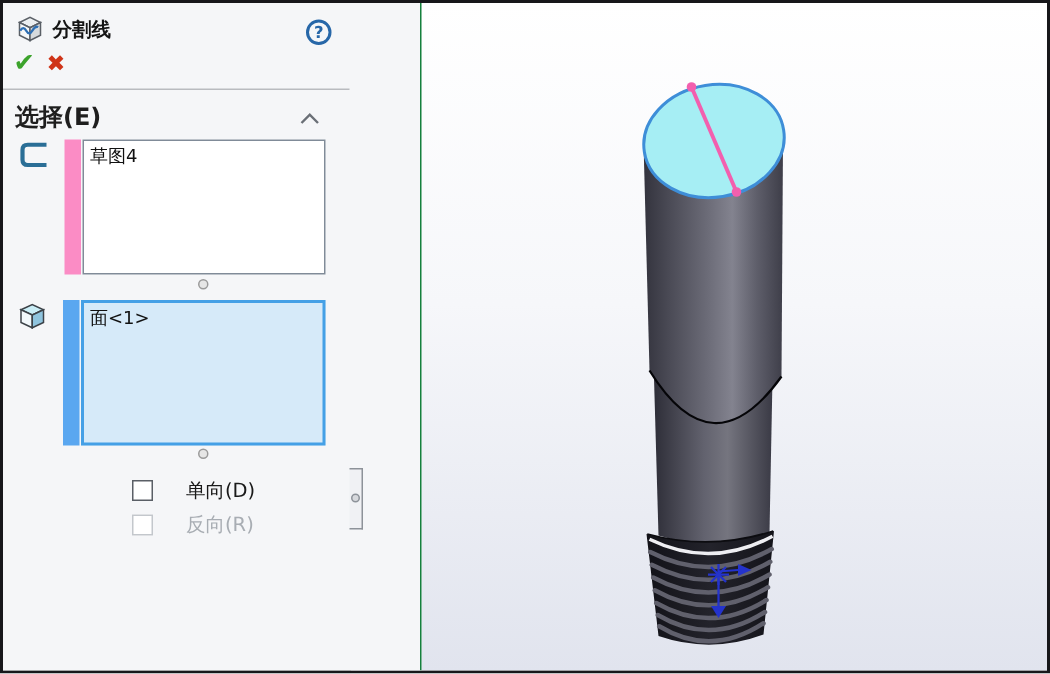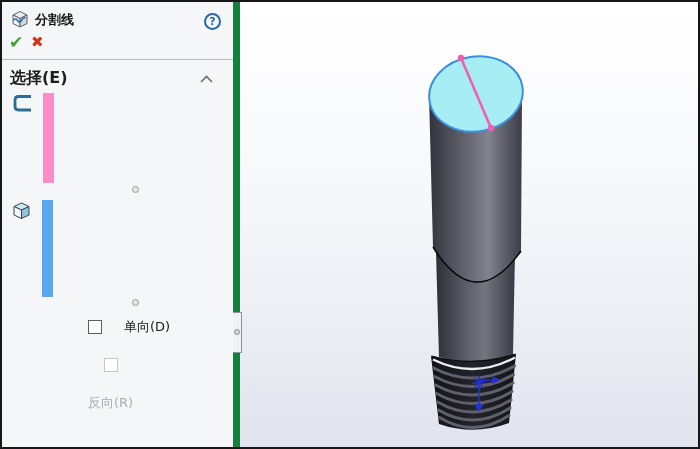--- a/index.html
+++ b/index.html
@@ -4,21 +4,21 @@
 <style>
   html,body{margin:0;padding:0;background:#ffffff;}
   .root{
     position:relative;width:700px;height:449px;box-sizing:border-box;
     border:2px solid #17171a;overflow:hidden;
     font-family:"DejaVu Sans","Liberation Sans",sans-serif;
     -webkit-font-smoothing:antialiased;
   }
   
   .panel{position:absolute;left:0;top:0;width:231px;height:445px;
-         background:#f5f6f8;border-right:7px solid #15803d;box-sizing:content-box;z-index:2;}
+         background:#f5f6f8;border-right:1px solid #15803d;box-sizing:content-box;z-index:2;padding-left:47px;}
   .pm-icon{position:absolute;left:8px;top:7px;width:20px;height:20px;}
   .pm-title{position:absolute;left:33px;top:9px;font-size:13px;font-weight:bold;color:#141414;}
   .help-icon{position:absolute;left:202px;top:11px;width:17px;height:17px;border:2px solid #2767a8;
              border-radius:50%;color:#2767a8;font-weight:bold;font-size:11px;line-height:13px;
              text-align:center;box-sizing:border-box;cursor:pointer;}
   .ok-btn{position:absolute;left:7px;top:30px;font-size:17px;font-weight:bold;color:#3ca32c;cursor:pointer;}
   .cancel-btn{position:absolute;left:29px;top:31px;font-size:15px;font-weight:bold;color:#cf3418;cursor:pointer;}
   .divider{position:absolute;left:0;top:57px;width:231px;height:1px;background:#b9bbbf;}
   .section-label{position:absolute;left:8px;top:66px;font-size:16px;font-weight:bold;color:#1e1e1e;}
   .chevron{position:absolute;left:198px;top:73px;cursor:pointer;}
@@ -33,21 +33,21 @@
   .grip{position:absolute;width:7px;height:7px;border-radius:50%;background:#e6e6e6;
         border:1px solid #9a9a9a;box-sizing:border-box;cursor:ns-resize;}
   .grip1{left:130px;top:184px;}
   .grip2{left:130px;top:297px;}
   .opt-row{position:absolute;left:86px;height:16px;display:flex;align-items:center;gap:22px;
            font-size:13px;color:#1a1a1a;cursor:pointer;}
   .opt-row.disabled{color:#a8adb3;cursor:default;}
   .cb{width:14px;height:14px;background:#ffffff;border:1px solid #5a5f66;box-sizing:border-box;flex:0 0 auto;}
   .opt-row.disabled .cb{border-color:#c3c7cc;}
   .opt1{top:317px;}
-  .opt2{top:356px;flex-direction:column;}
+  .opt2{top:340px;}
   
   .splitter-tab{position:absolute;left:231px;top:310px;width:9px;height:41px;background:#f0f1f4;
                 border:1px solid #8d9299;border-left:none;box-sizing:border-box;z-index:3;cursor:ew-resize;}
   .splitter-dot{position:absolute;left:1px;top:16px;width:6px;height:6px;border-radius:50%;
                 background:#d6d8dc;border:1px solid #8d9299;box-sizing:border-box;}
   
   .viewport{position:absolute;left:232px;top:0;right:0;bottom:0;
             background:linear-gradient(180deg,#ffffff 0%,#f6f7fa 45%,#e1e4ee 100%);}
   .model-svg{position:absolute;left:0;top:0;width:100%;height:100%;}
 </style>
@@ -74,28 +74,34 @@
 
     <span class="section-label">选择(E)</span>
     <svg class="chevron" width="13" height="9" viewBox="0 0 13 9">
       <polyline points="1,7 6.5,1.5 12,7" fill="none" stroke="#6a6f76" stroke-width="1.6"></polyline>
     </svg>
 
     <svg class="mini-icon" style="left:9px;top:90px;" width="22" height="22" viewBox="0 0 22 22">
       <path d="M20,4.5 H7.5 Q4,4.5 4,8 V14.5 Q4,18 7.5,18 H20" fill="none" stroke="#2a6e96" stroke-width="2.8"></path>
     </svg>
     <div class="bar bar-pink"></div>
+    <div class="listbox listbox-sketch">
+      <div>草图4</div>
+    </div>
     <div class="grip grip1"></div>
 
     <svg class="mini-icon" style="left:8px;top:197px;" width="23" height="23" viewBox="0 0 23 23">
       <polygon points="4,7.5 11.5,4 19,7.5 11.5,11" fill="#c9edf6" stroke="#3c4248" stroke-width="1"></polygon>
       <polygon points="4,7.5 11.5,11 11.5,19.5 4,16" fill="#f2f8fb" stroke="#3c4248" stroke-width="1"></polygon>
       <polygon points="11.5,11 19,7.5 19,16 11.5,19.5" fill="#8fc4de" stroke="#3c4248" stroke-width="1"></polygon>
     </svg>
     <div class="bar bar-blue"></div>
+    <div class="listbox listbox-face">
+      <div>面&lt;1&gt;</div>
+    </div>
     <div class="grip grip2"></div>
 
     <div class="opt-row opt1">
       <span class="cb"></span>
       <span>单向(D)</span>
     </div>
     <div class="opt-row opt2 disabled">
       <span class="cb"></span>
       <span>反向(R)</span>
     </div>

